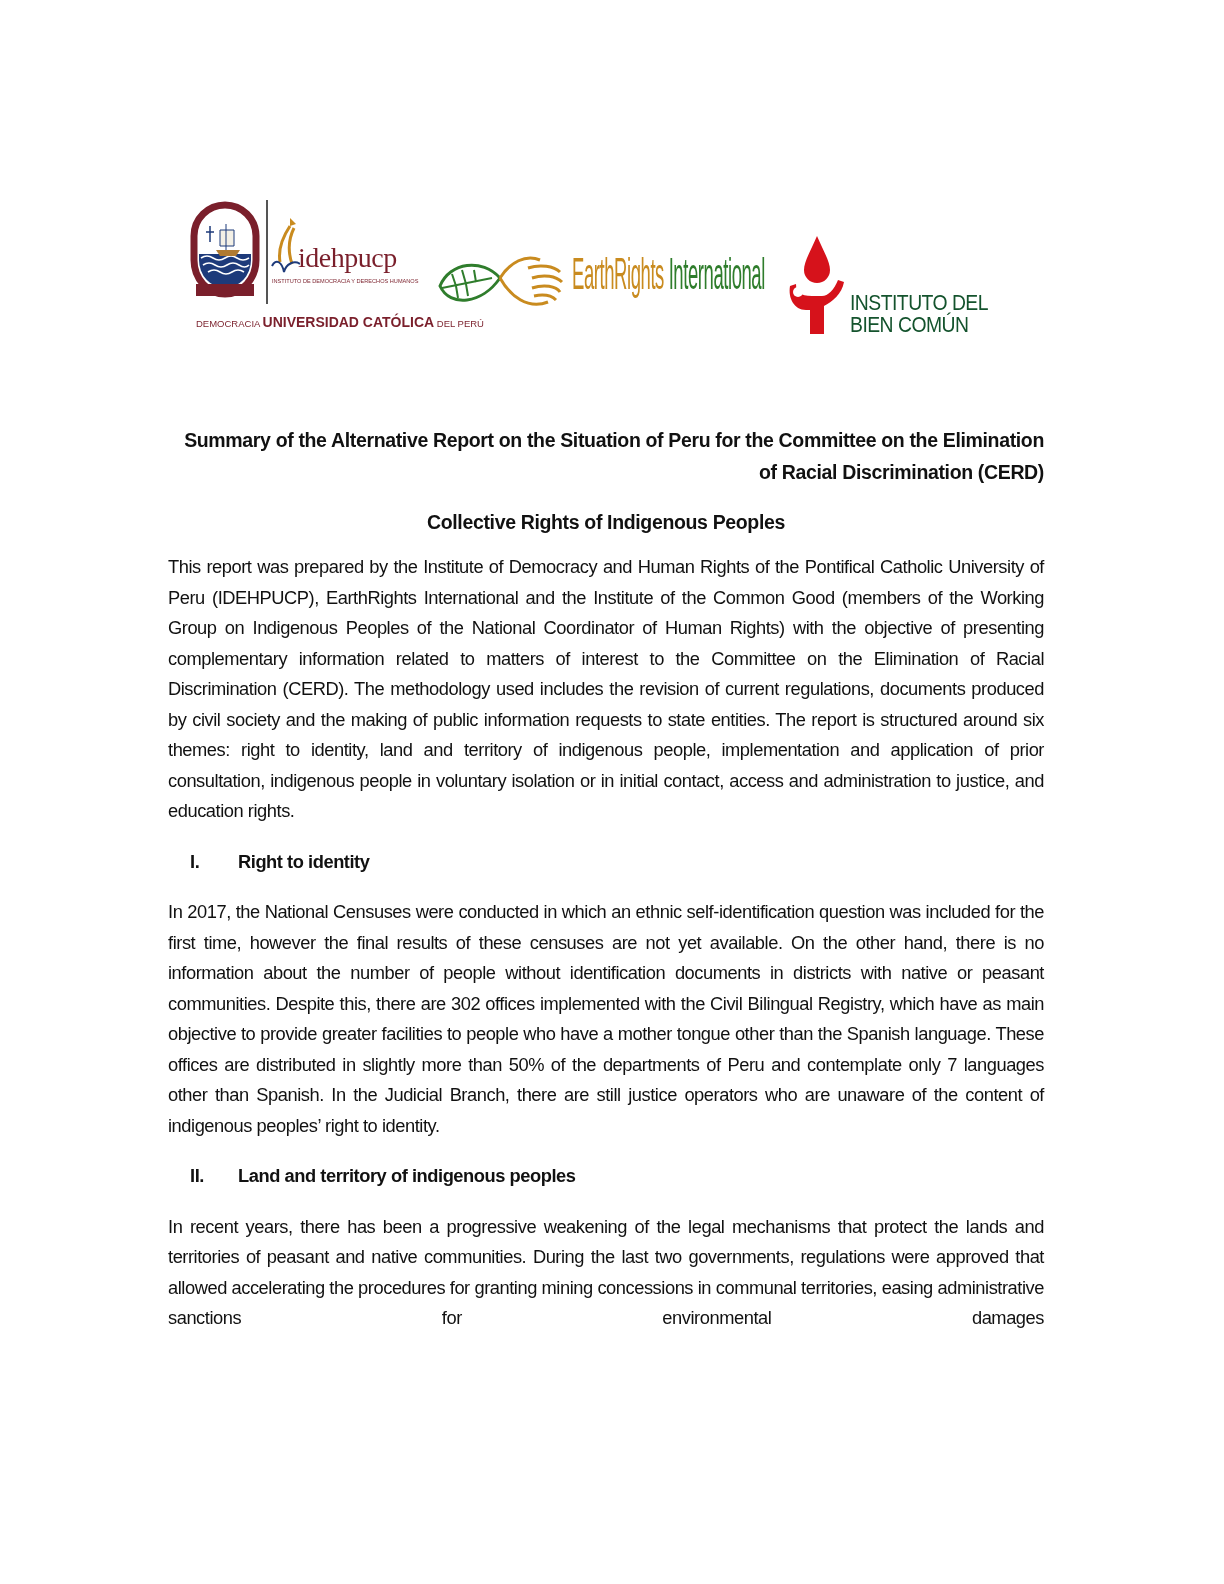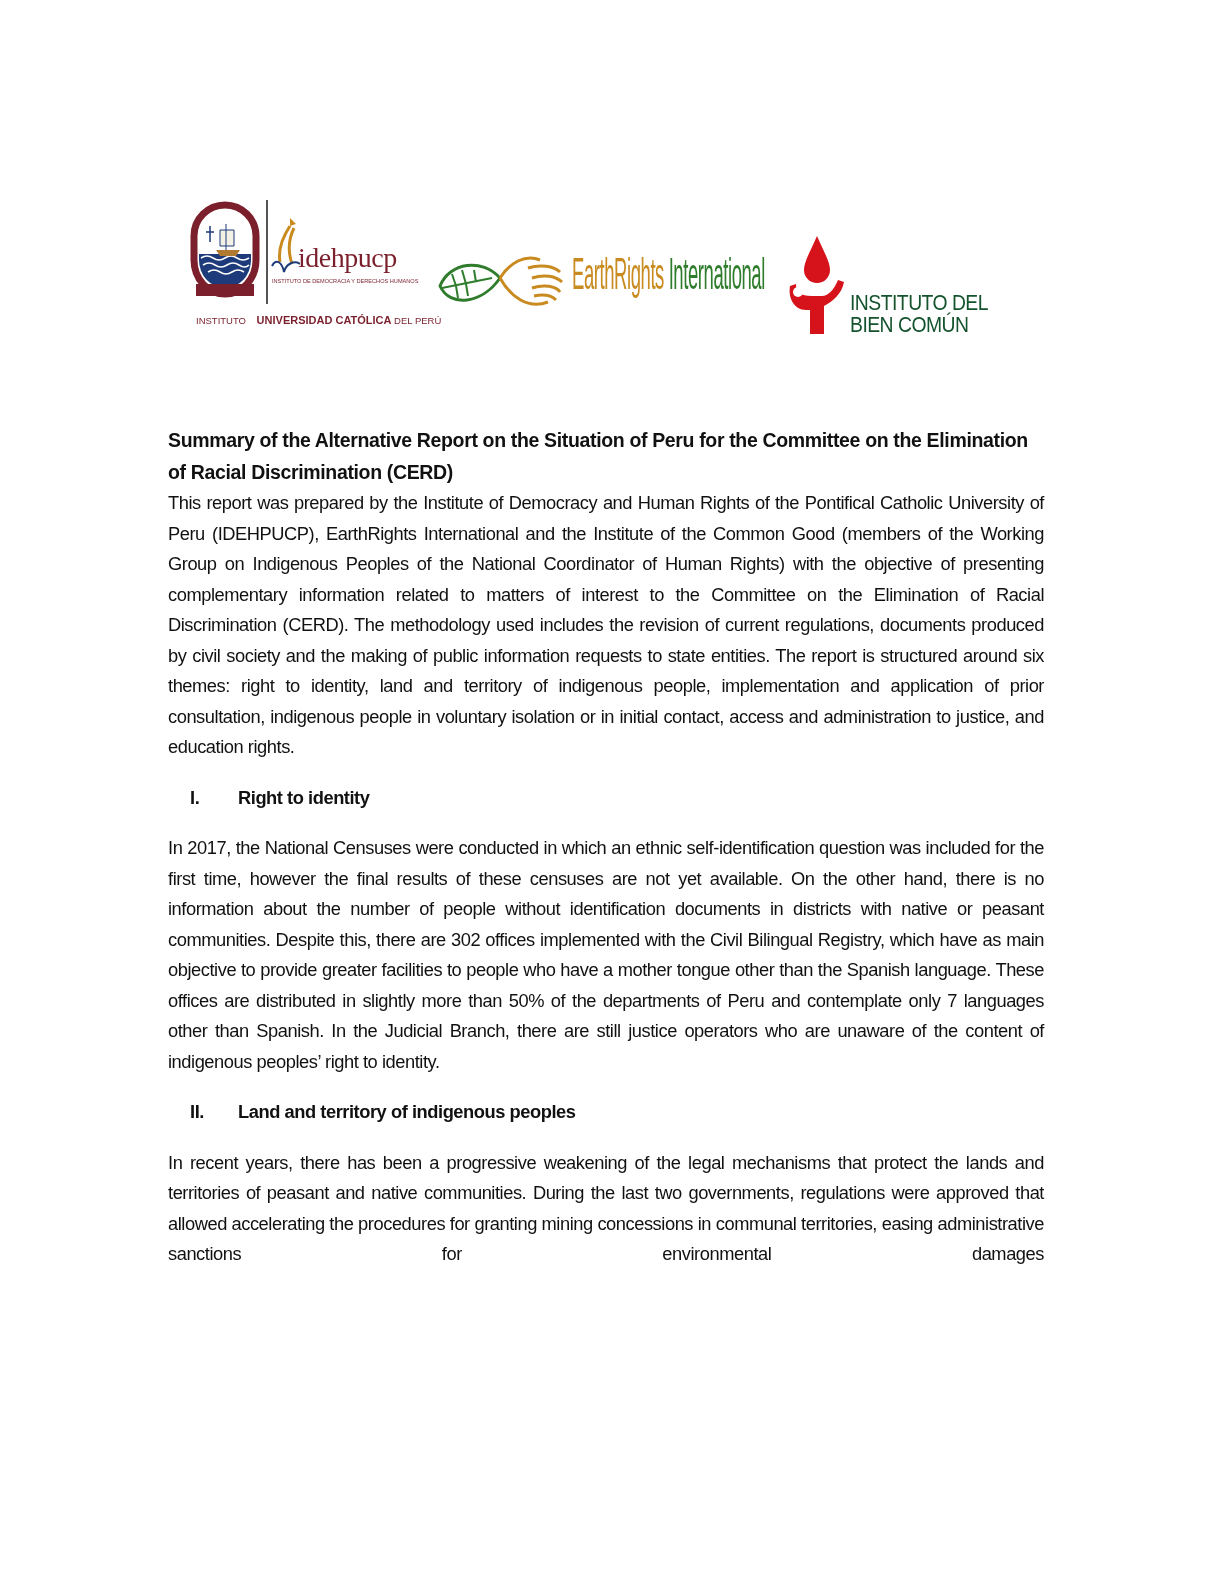--- a/index.html
+++ b/index.html
@@ -8,36 +8,36 @@
   .logos { position: absolute; top: 196px; left: 186px; width: 810px; height: 150px; }
   .logo { position: absolute; }
   .pucp { left: 0; top: 0; width: 232px; height: 140px; }
   .pucp-seal { position: absolute; left: 4px; top: 2px; width: 70px; height: 104px; }
   .pucp-divider { position: absolute; left: 80px; top: 4px; width: 1.5px; height: 104px; background: #555; }
   .idehpucp-word { position: absolute; left: 112px; top: 46px; font-family: "Liberation Serif", serif;
                    font-size: 28px; color: #7a1f2b; letter-spacing: -0.5px; text-align: right; }
   .idehpucp-sub { position: absolute; left: 86px; top: 82px; font-size: 5.6px; color: #7a1f2b; white-space: nowrap; }
   .idehpucp-mark { position: absolute; left: 84px; top: 18px; width: 30px; height: 66px; }
   .pucp-name { position: absolute; left: 10px; top: 118px; font-size: 9.5px; color: #7a1f2b; white-space: nowrap; }
-  .pucp-name b { font-size: 11px; font-weight: 700; margin-left: 8px; }
+  .pucp-name b { font-size: 14px; font-weight: 700; }
   .eri { left: 250px; top: 46px; width: 340px; height: 80px; }
   .eri-symbol { position: absolute; left: 0; top: 6px; width: 130px; height: 66px; }
   .eri-text { position: absolute; left: 136px; top: 10px; font-family: "Liberation Sans Narrow", "Liberation Sans", sans-serif;
               font-size: 44px; transform: scaleX(0.42); transform-origin: left top; white-space: nowrap;
               letter-spacing: -1px; line-height: 1; }
   .eri-earth { color: #c98b1f; }
   .eri-intl { color: #2f7d2c; }
   .ibc { left: 600px; top: 40px; width: 210px; height: 110px; }
   .ibc-symbol { position: absolute; left: 0; top: 0; width: 62px; height: 100px; }
   .ibc-text { position: absolute; left: 64px; top: 56px; font-size: 22px; line-height: 22px; color: #14532d;
               letter-spacing: -0.6px; white-space: nowrap; }
   .ibc-text div { transform: scaleX(0.88); transform-origin: left; }
 
   .doc { position: absolute; left: 168px; top: 424px; width: 876px; }
-  .title { text-align: left; font-weight: 700; font-size: 19.5px; line-height: 32px; margin: 0;
+  .title { text-align: right; font-weight: 700; font-size: 19.5px; line-height: 32px; margin: 0;
            letter-spacing: -0.35px; }
   .subtitle { text-align: center; font-weight: 700; font-size: 19.5px; line-height: 32px; margin: 18px 0 14px 0;
               letter-spacing: -0.35px; }
   p.body { margin: 0; font-size: 18.3px; line-height: 30.5px; text-align: justify; letter-spacing: -0.45px; }
   .heading { font-weight: 700; font-size: 18.3px; line-height: 30.5px; margin: 20px 0 20px 0; letter-spacing: -0.45px; }
   .heading .num { display: inline-block; width: 48px; padding-left: 22px; }
 </style>
 </head>
 <body>
 
@@ -58,21 +58,21 @@
     <div class="pucp-divider"></div>
     <svg class="idehpucp-mark" viewBox="0 0 30 66">
       <path d="M20 4 L26 10 L20 12" fill="#c98b1f"></path>
       <path d="M20 12 C12 24, 8 36, 10 48" stroke="#c98b1f" stroke-width="3" fill="none"></path>
       <path d="M24 14 C18 26, 18 38, 22 50" stroke="#c98b1f" stroke-width="3" fill="none"></path>
       <path d="M2 52 C6 44, 12 48, 14 58 C16 50, 24 46, 30 50" stroke="#1d3a7a" stroke-width="2" fill="none"></path>
     </svg>
     <div class="idehpucp-word">idehpucp</div>
     <div class="idehpucp-sub">INSTITUTO DE DEMOCRACIA Y DERECHOS HUMANOS</div>
     <div class="pucp-name">
-      <span>INSTITUTO</span>
+      <span>DEMOCRACIA</span>
       <b>UNIVERSIDAD CATÓLICA</b>
       <span>DEL PERÚ</span>
     </div>
   </div>
 
   <div class="logo eri">
     <svg class="eri-symbol" viewBox="0 0 130 66">
       <path d="M4 38 C14 14, 46 10, 64 30 C46 56, 14 60, 4 38 Z" fill="none" stroke="#2f7d2c" stroke-width="3"></path>
       <path d="M6 40 L56 30" stroke="#2f7d2c" stroke-width="2"></path>
       <path d="M20 38 L16 26 M30 36 L26 22 M40 34 L38 22 M20 38 L22 50 M30 36 L32 48" stroke="#2f7d2c" stroke-width="2"></path>
@@ -94,20 +94,21 @@
     </svg>
     <div class="ibc-text">
       <div>INSTITUTO DEL</div>
       <div>BIEN COMÚN</div>
     </div>
   </div>
 </div>
 
 <div class="doc">
   <h1 class="title">Summary of the Alternative Report on the Situation of Peru for the Committee on the Elimination of Racial Discrimination (CERD)</h1>
+  <h2 class="subtitle">Collective Rights of Indigenous Peoples</h2>
   <p class="body">This report was prepared by the Institute of Democracy and Human Rights of the Pontifical Catholic University of Peru (IDEHPUCP), EarthRights International and the Institute of the Common Good (members of the Working Group on Indigenous Peoples of the National Coordinator of Human Rights) with the objective of presenting complementary information related to matters of interest to the Committee on the Elimination of Racial Discrimination (CERD). The methodology used includes the revision of current regulations, documents produced by civil society and the making of public information requests to state entities. The report is structured around six themes: right to identity, land and territory of indigenous people, implementation and application of prior consultation, indigenous people in voluntary isolation or in initial contact, access and administration to justice, and education rights.</p>
 
   <div class="heading">
     <span class="num">I.</span><span>Right to identity</span>
   </div>
   <p class="body">In 2017, the National Censuses were conducted in which an ethnic self-identification question was included for the first time, however the final results of these censuses are not yet available. On the other hand, there is no information about the number of people without identification documents in districts with native or peasant communities. Despite this, there are 302 offices implemented with the Civil Bilingual Registry, which have as main objective to provide greater facilities to people who have a mother tongue other than the Spanish language. These offices are distributed in slightly more than 50% of the departments of Peru and contemplate only 7 languages other than Spanish. In the Judicial Branch, there are still justice operators who are unaware of the content of indigenous peoples’ right to identity.</p>
 
   <div class="heading">
     <span class="num">II.</span><span>Land and territory of indigenous peoples</span>
   </div>

